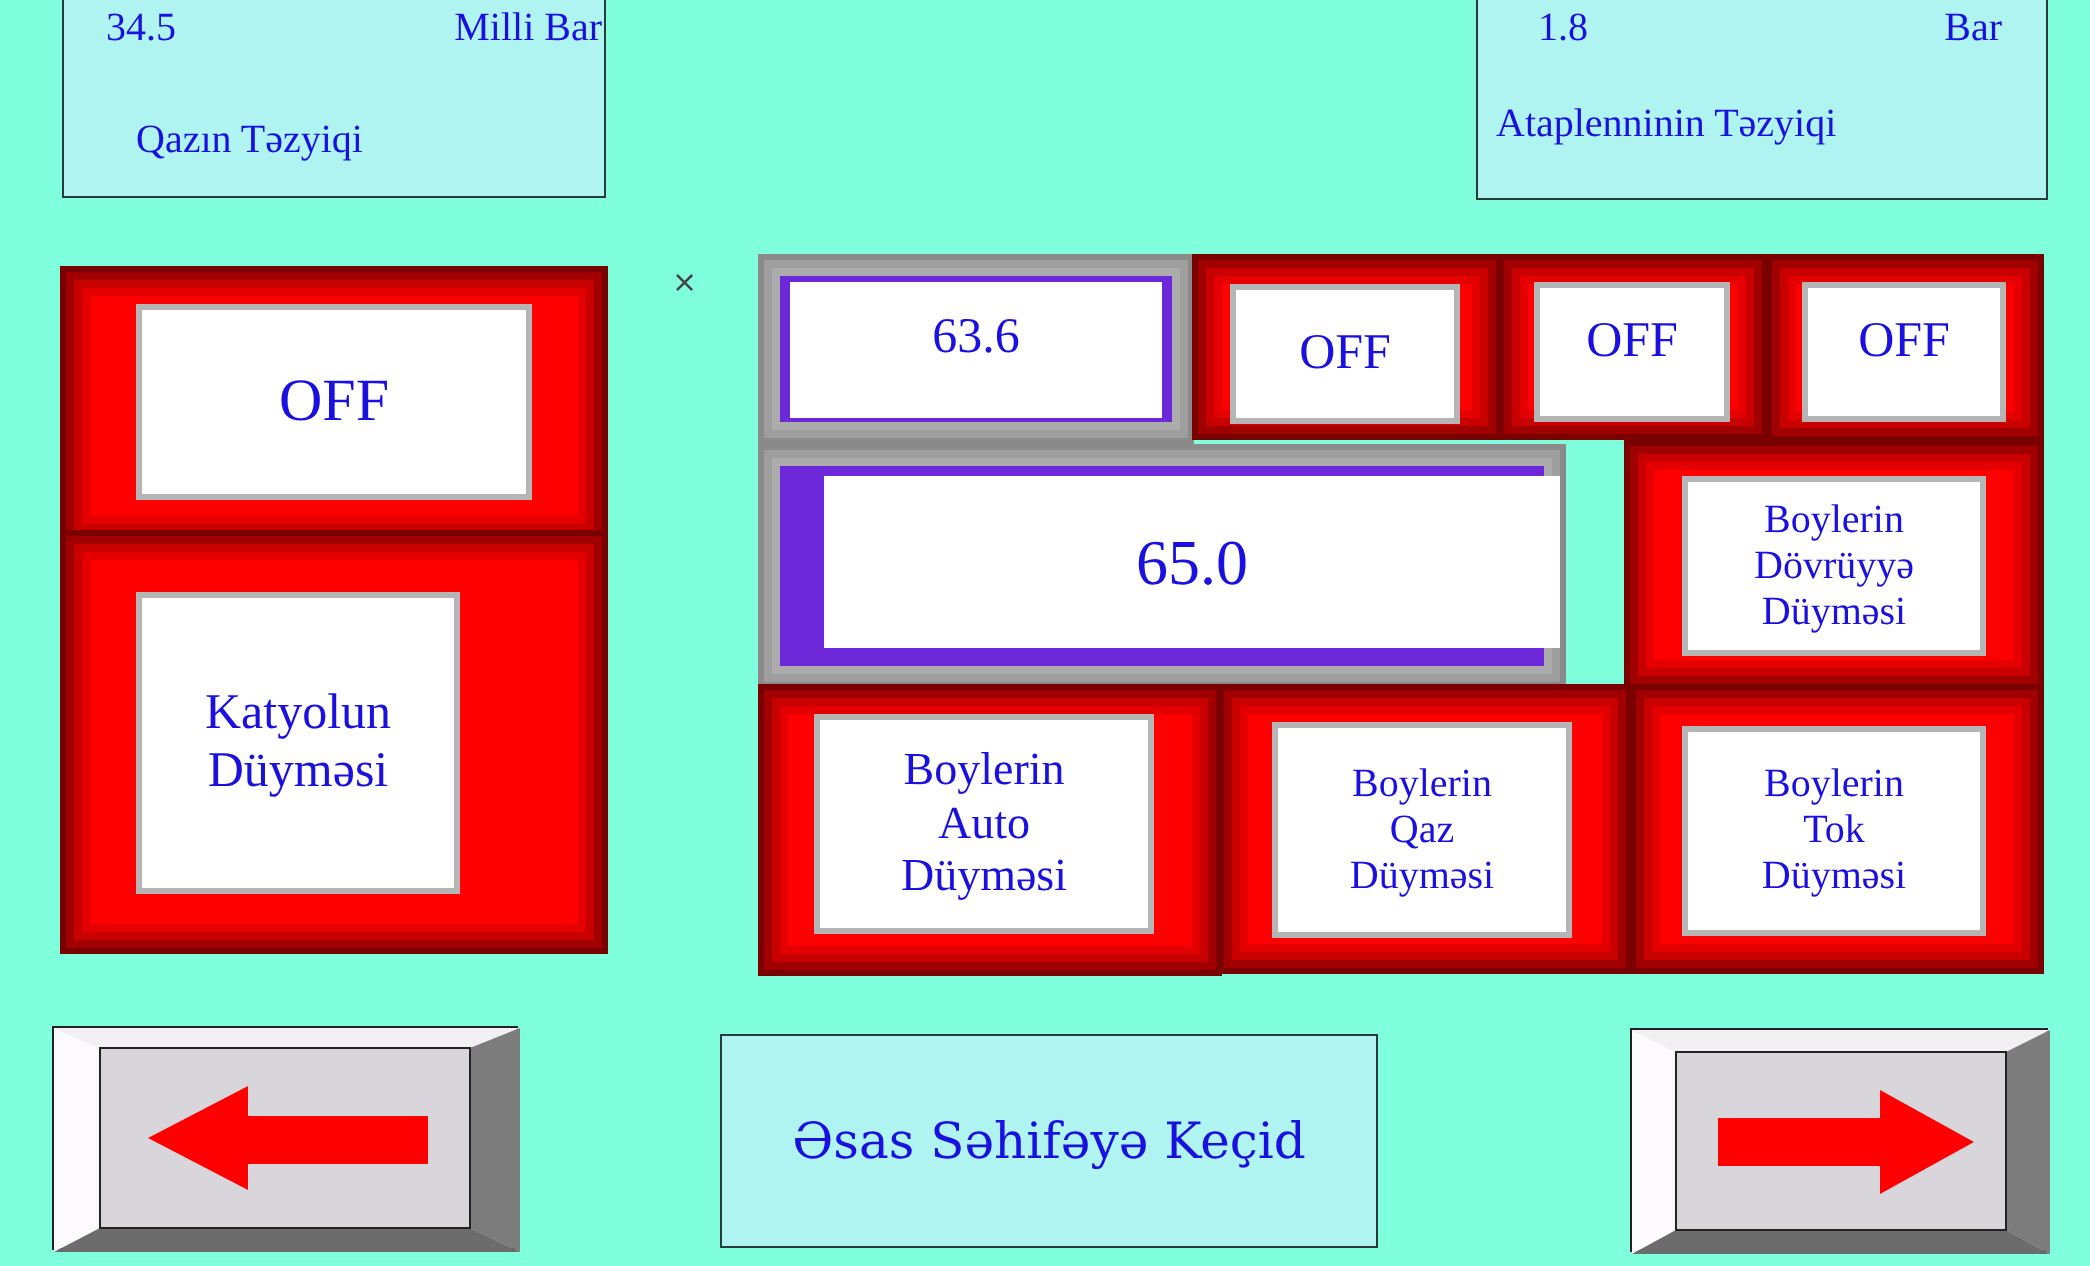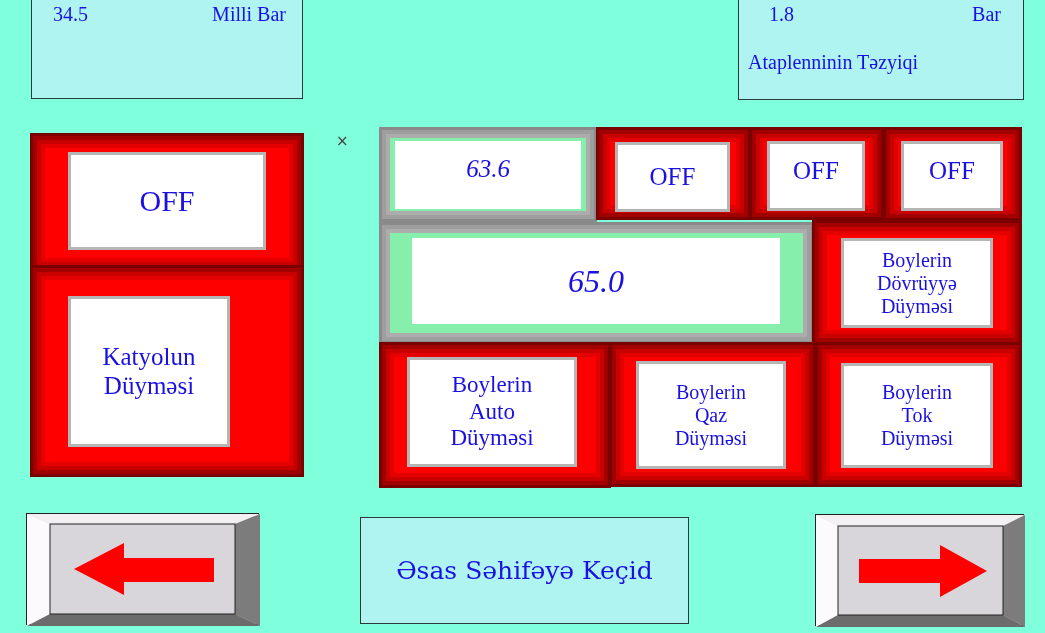--- a/index.html
+++ b/index.html
@@ -20,44 +20,44 @@
   
   .red {
     background:#ff0000;
     box-shadow:
       inset 0 0 0 3px #7a0000,
       inset 0 0 0 7px #a00000,
       inset 0 0 0 11px #c80000,
       inset 0 0 0 15px #e40000;
   }
   .gray {
-    background:#86efac;
+    background:#6d28d9;
     box-shadow:
       inset 0 0 0 3px #8a8a8a,
       inset 0 0 0 7px #9e9e9e,
       inset 0 0 0 11px #acacac;
-    font-style: italic;
   }
   .face {
     position:absolute; background:#fff; border:3px solid #b5b5b5;
     display:flex; align-items:center; justify-content:center; text-align:center;
     box-sizing:border-box; line-height:1.15;
   }
 
   .navbtn {
     background:#d8d6da; border:1.5px solid #222;
   }
   .navbtn svg { position:absolute; left:0; top:0; }
 </style>
 </head>
 <body>
 
 <div class="abs info" style="left:31px;top:-4px;width:272px;height:103px;">
   <span class="val" style="left:21px;top:6px;">34.5</span>
-  <span class="unit" style="right:16px;top:6px;">Milli Bar</span>
+  <span class="unit" style="right:1px;top:6px;">Milli Bar</span>
+  <span class="lbl" style="left:36px;top:62px;">Qazın Təzyiqi</span>
 </div>
 
 <div class="abs info" style="left:738px;top:-4px;width:286px;height:104px;">
   <span class="val" style="left:30px;top:6px;">1.8</span>
   <span class="unit" style="right:22px;top:6px;text-align:center;">Bar</span>
   <span class="lbl" style="left:9px;top:54px;">Ataplenninin Təzyiqi</span>
 </div>
 
 <div class="abs red" style="left:30px;top:133px;width:274px;height:140px;">
   <div class="face" style="left:38px;top:19px;width:198px;height:98px;font-size:30px;">
@@ -88,21 +88,21 @@
   <div class="face" style="left:18px;top:14px;width:98px;height:70px;font-size:25px;padding-bottom:10px;">
     <span>OFF</span>
   </div>
 </div>
 <div class="abs red" style="left:883px;top:127px;width:139px;height:94px;">
   <div class="face" style="left:18px;top:14px;width:102px;height:70px;font-size:25px;padding-bottom:10px;">
     <span>OFF</span>
   </div>
 </div>
 
-<div class="abs gray" style="left:379px;top:222px;width:435px;height:122px;">
+<div class="abs gray" style="left:379px;top:222px;width:404px;height:122px;">
   <div class="face" style="left:33px;top:16px;width:368px;height:86px;border:none;font-size:32px;">
     <span>65.0</span>
   </div>
 </div>
 
 <div class="abs red" style="left:812px;top:220px;width:210px;height:125px;">
   <div class="face" style="left:29px;top:18px;width:152px;height:90px;font-size:20px;white-space:pre-line;">
     <span>Boylerin
 Dövrüyyə
 Düyməsi</span>

